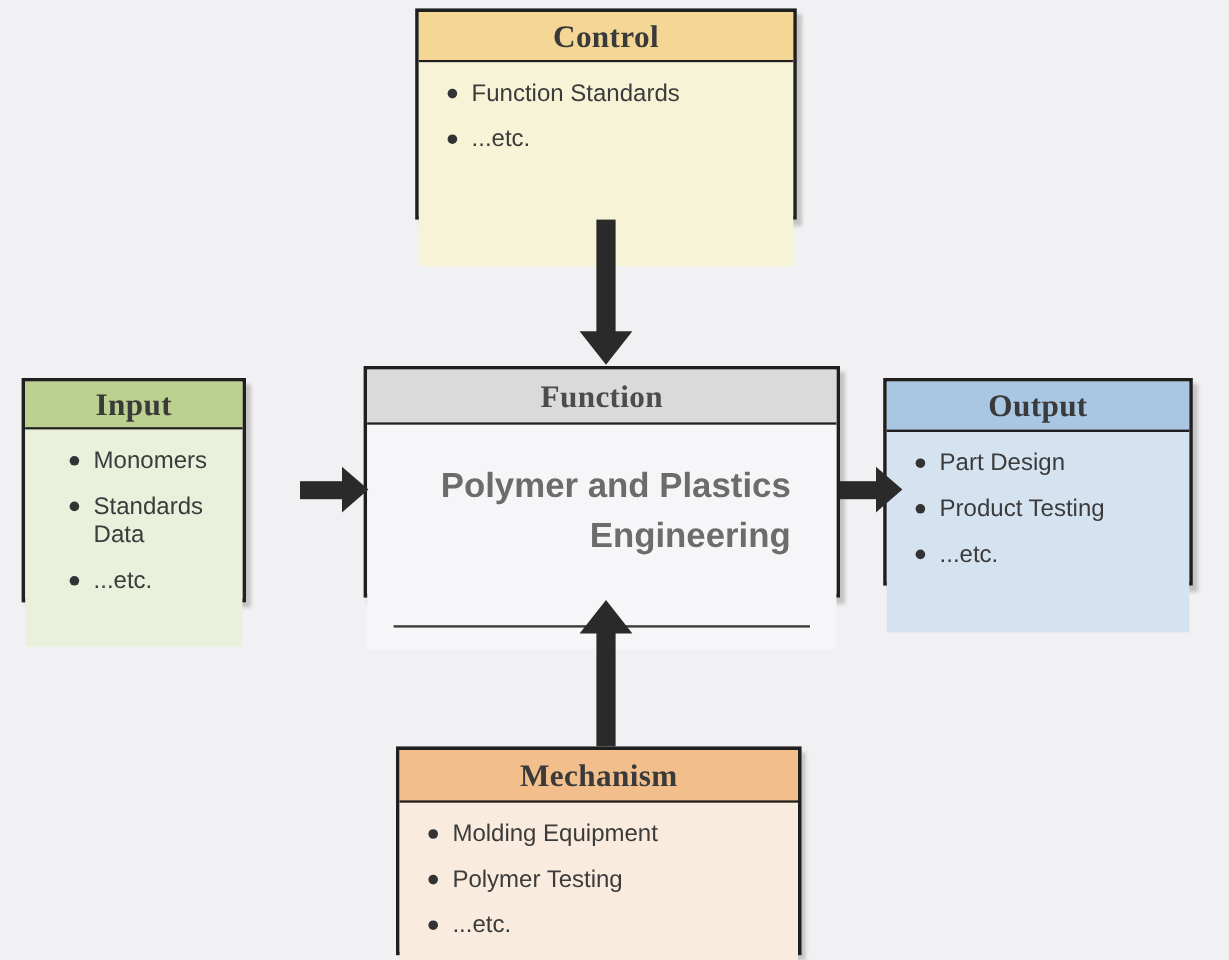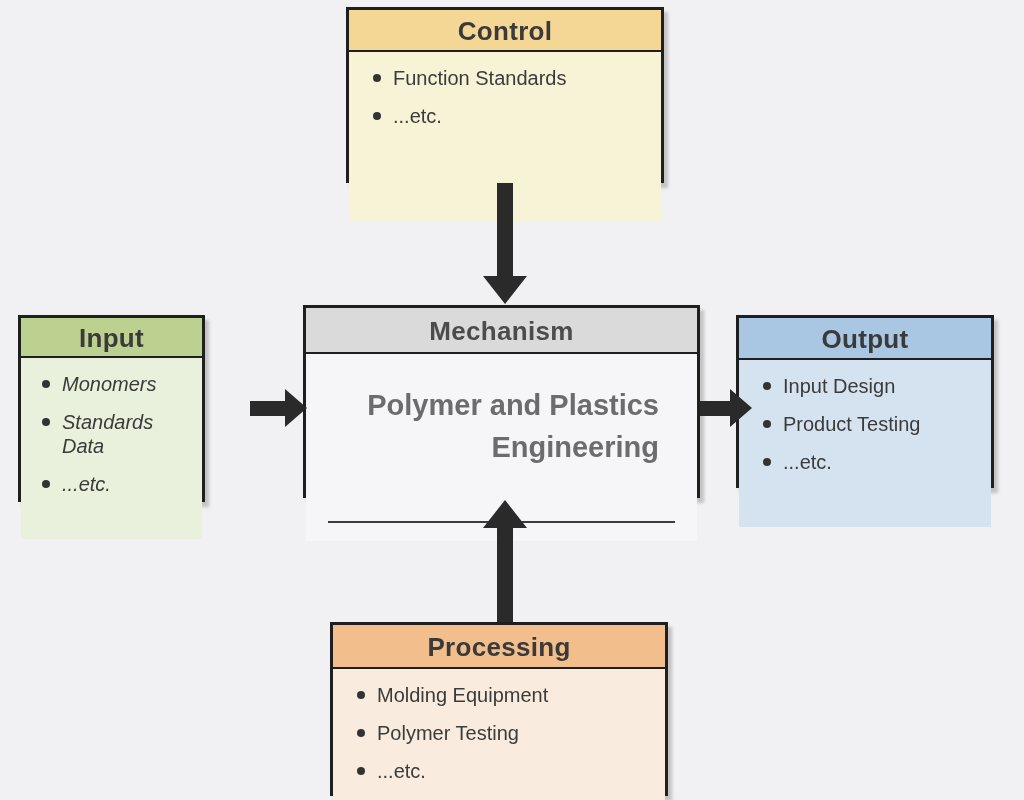--- a/index.html
+++ b/index.html
@@ -21,20 +21,21 @@
   }
   .box-header {
     border-bottom: 2.5px solid #1f1f1f;
     text-align: center;
     font-weight: bold;
     font-size: 26px;
     color: #3a3a3a;
     height: 42px;
     line-height: 42px;
     letter-spacing: 0.3px;
+    font-family: Liberation Serif, serif;
   }
   .box-body { padding: 14px 10px 10px 14px; }
 
   ul.items { list-style: none; }
   ul.items li {
     position: relative;
     padding-left: 30px;
     font-size: 20px;
     color: #3b3b3b;
     margin-bottom: 14px;
@@ -49,21 +50,21 @@
     background: #333333;
   }
 
   
   .control-box   { left: 346px; top: 7px;   width: 318px; height: 176px; }
   .control-box .box-header { background: #f4d795; }
   .control-box .box-body   { background: #f6f3d7; height: 100%; }
 
   .input-box     { left: 18px;  top: 315px; width: 187px; height: 187px; }
   .input-box .box-header { background: #bcd08f; height: 40px; line-height: 40px; }
-  .input-box .box-body   { background: #e9f0dc; height: 100%; padding-left: 11px; font-style: italic; }
+  .input-box .box-body   { background: #e9f0dc; height: 100%; padding-left: 27px; }
 
   .function-box  { left: 303px; top: 305px; width: 397px; height: 193px; }
   .function-box .box-header { background: #dadada; height: 46px; line-height: 46px; color: #4c4c4c; }
   .function-box .box-body   { background: #f6f6f8; height: 100%; position: relative; }
   .function-title {
     margin-top: 16px;
     text-align: right;
     font-weight: bold;
     font-size: 29px;
     line-height: 42px;
@@ -143,40 +144,40 @@
     <div class="box-body">
       <ul class="items">
         <li>Monomers</li>
         <li>Standards Data</li>
         <li>...etc.</li>
       </ul>
     </div>
   </div>
 
   <div class="box function-box">
-    <div class="box-header">Mechanism</div>
+    <div class="box-header">Function</div>
     <div class="box-body">
       <div class="function-title">Polymer and Plastics Engineering</div>
       <div class="function-underline"></div>
     </div>
   </div>
 
   <div class="box output-box">
     <div class="box-header">Output</div>
     <div class="box-body">
       <ul class="items">
-        <li>Input Design</li>
+        <li>Part Design</li>
         <li>Product Testing</li>
         <li>...etc.</li>
       </ul>
     </div>
   </div>
 
   <div class="box mechanism-box">
-    <div class="box-header">Processing</div>
+    <div class="box-header">Mechanism</div>
     <div class="box-body">
       <ul class="items">
         <li>Molding Equipment</li>
         <li>Polymer Testing</li>
         <li>...etc.</li>
       </ul>
     </div>
   </div>
 
   <div class="arrow arrow-down">

